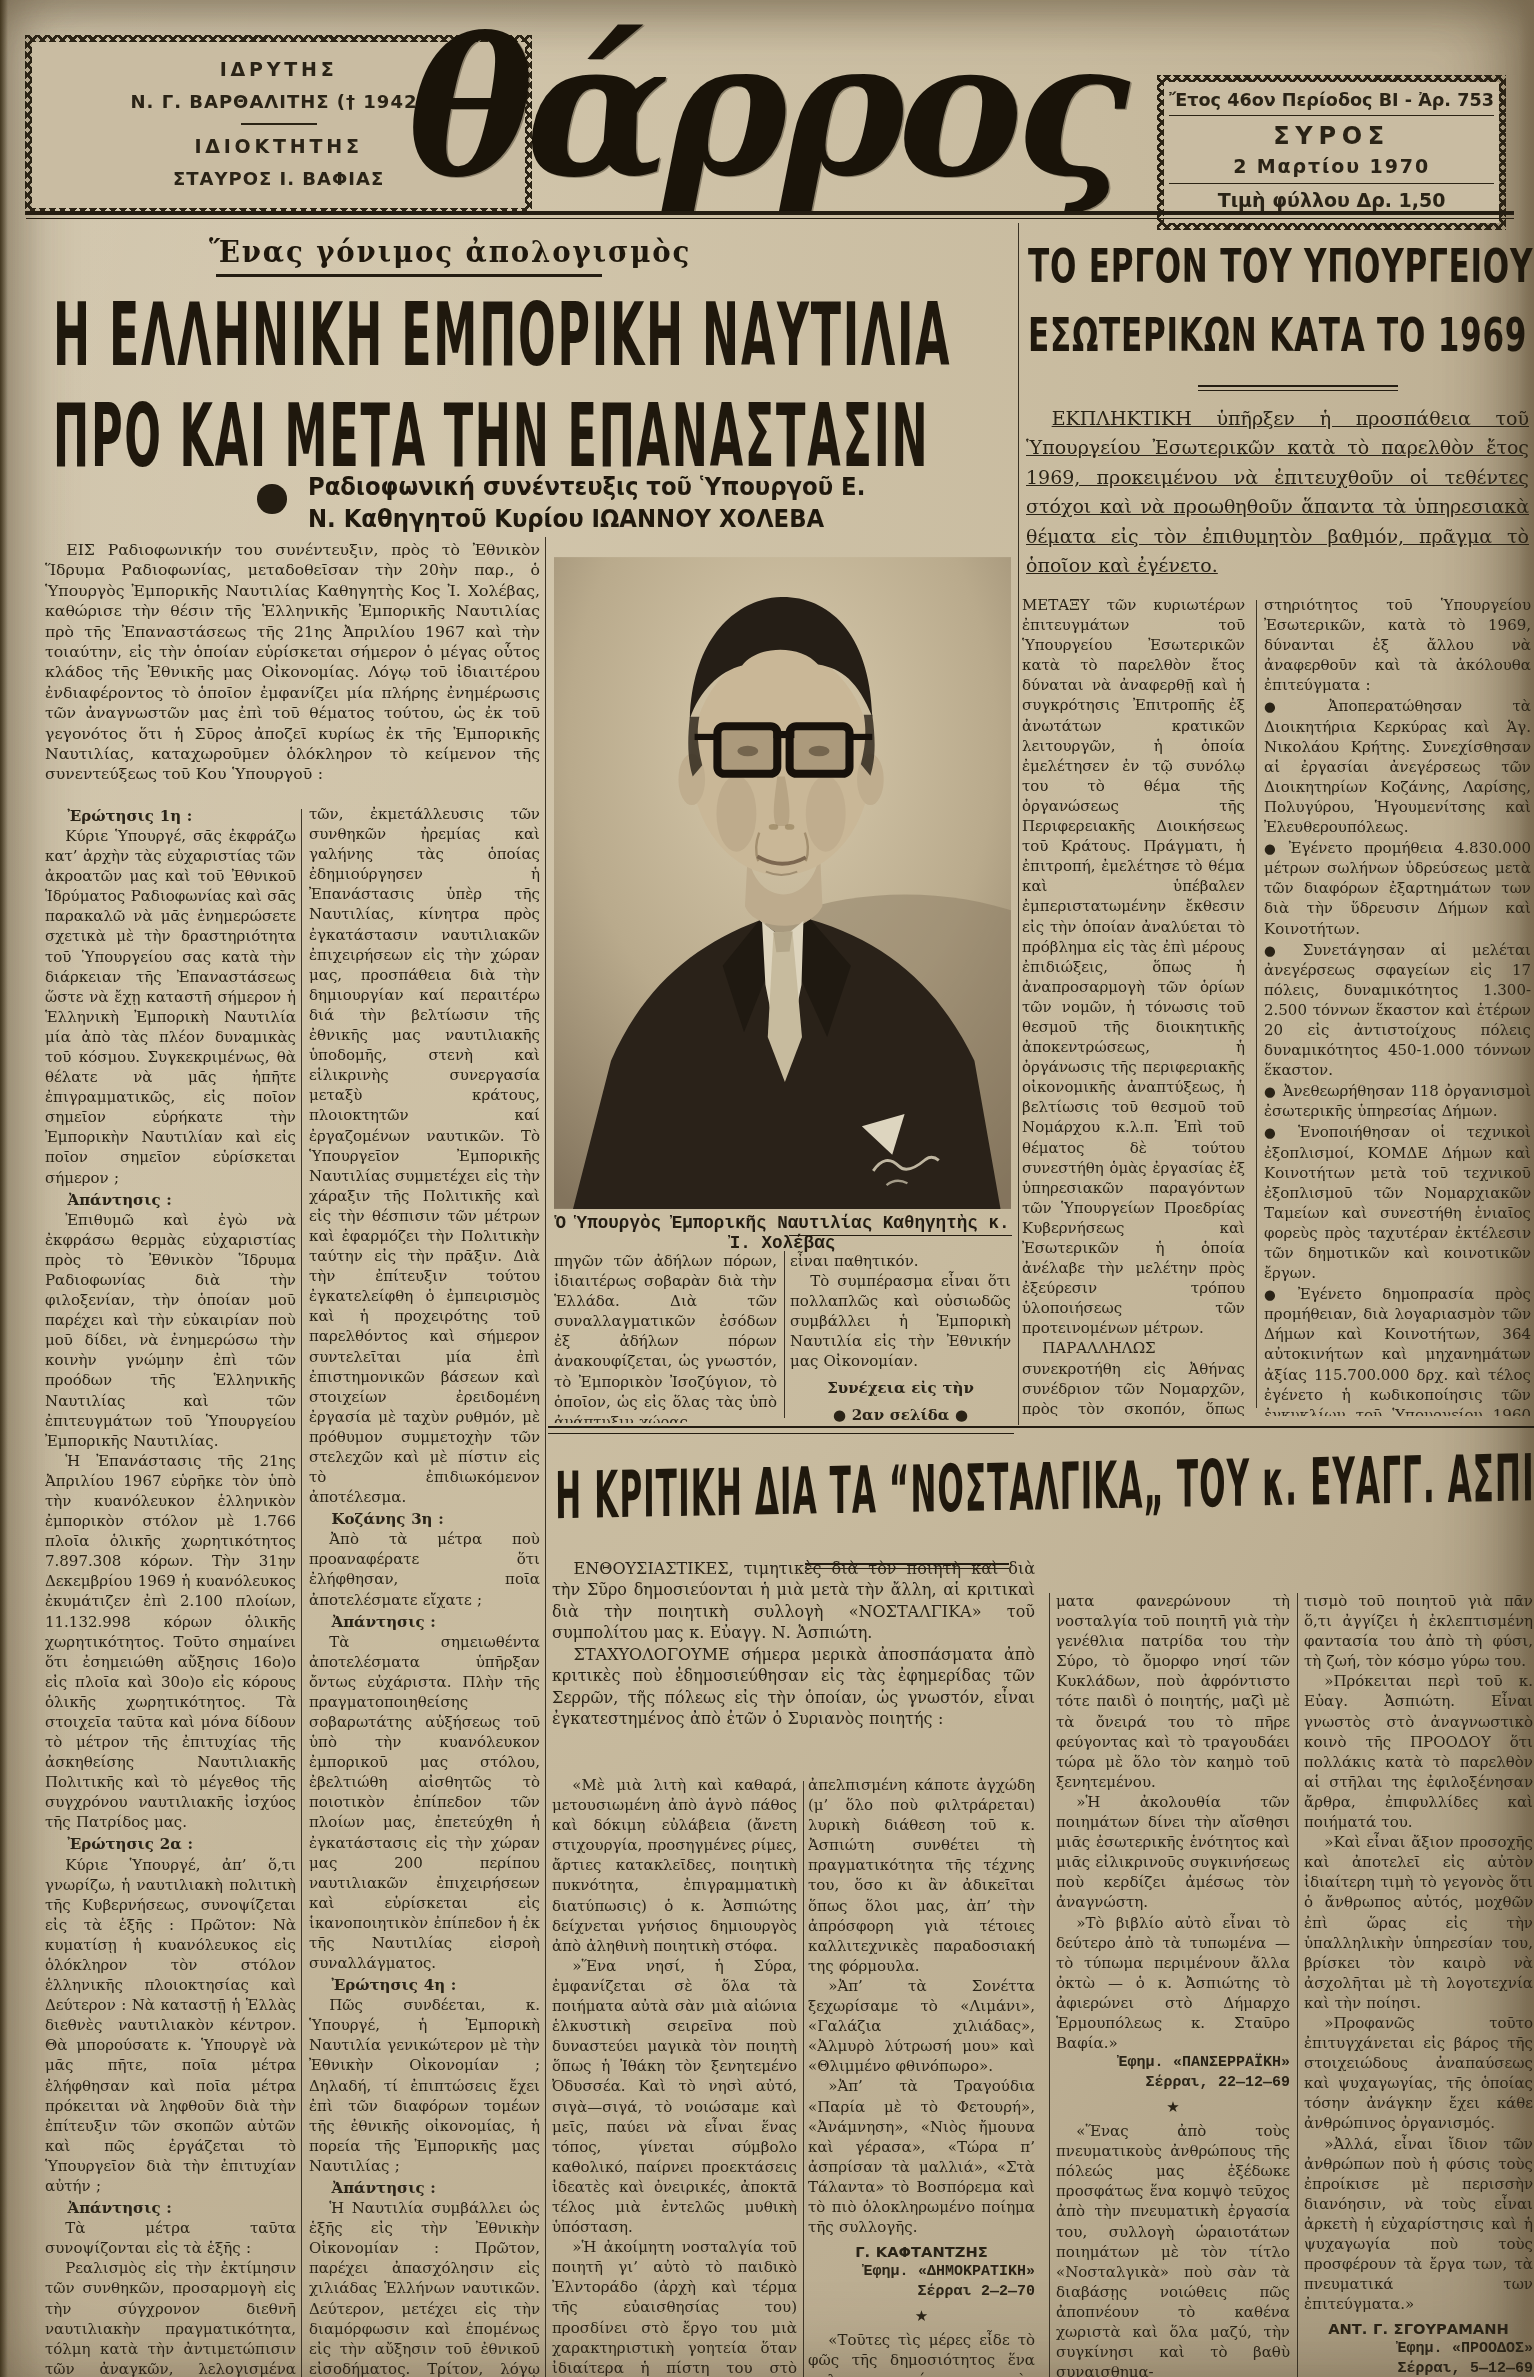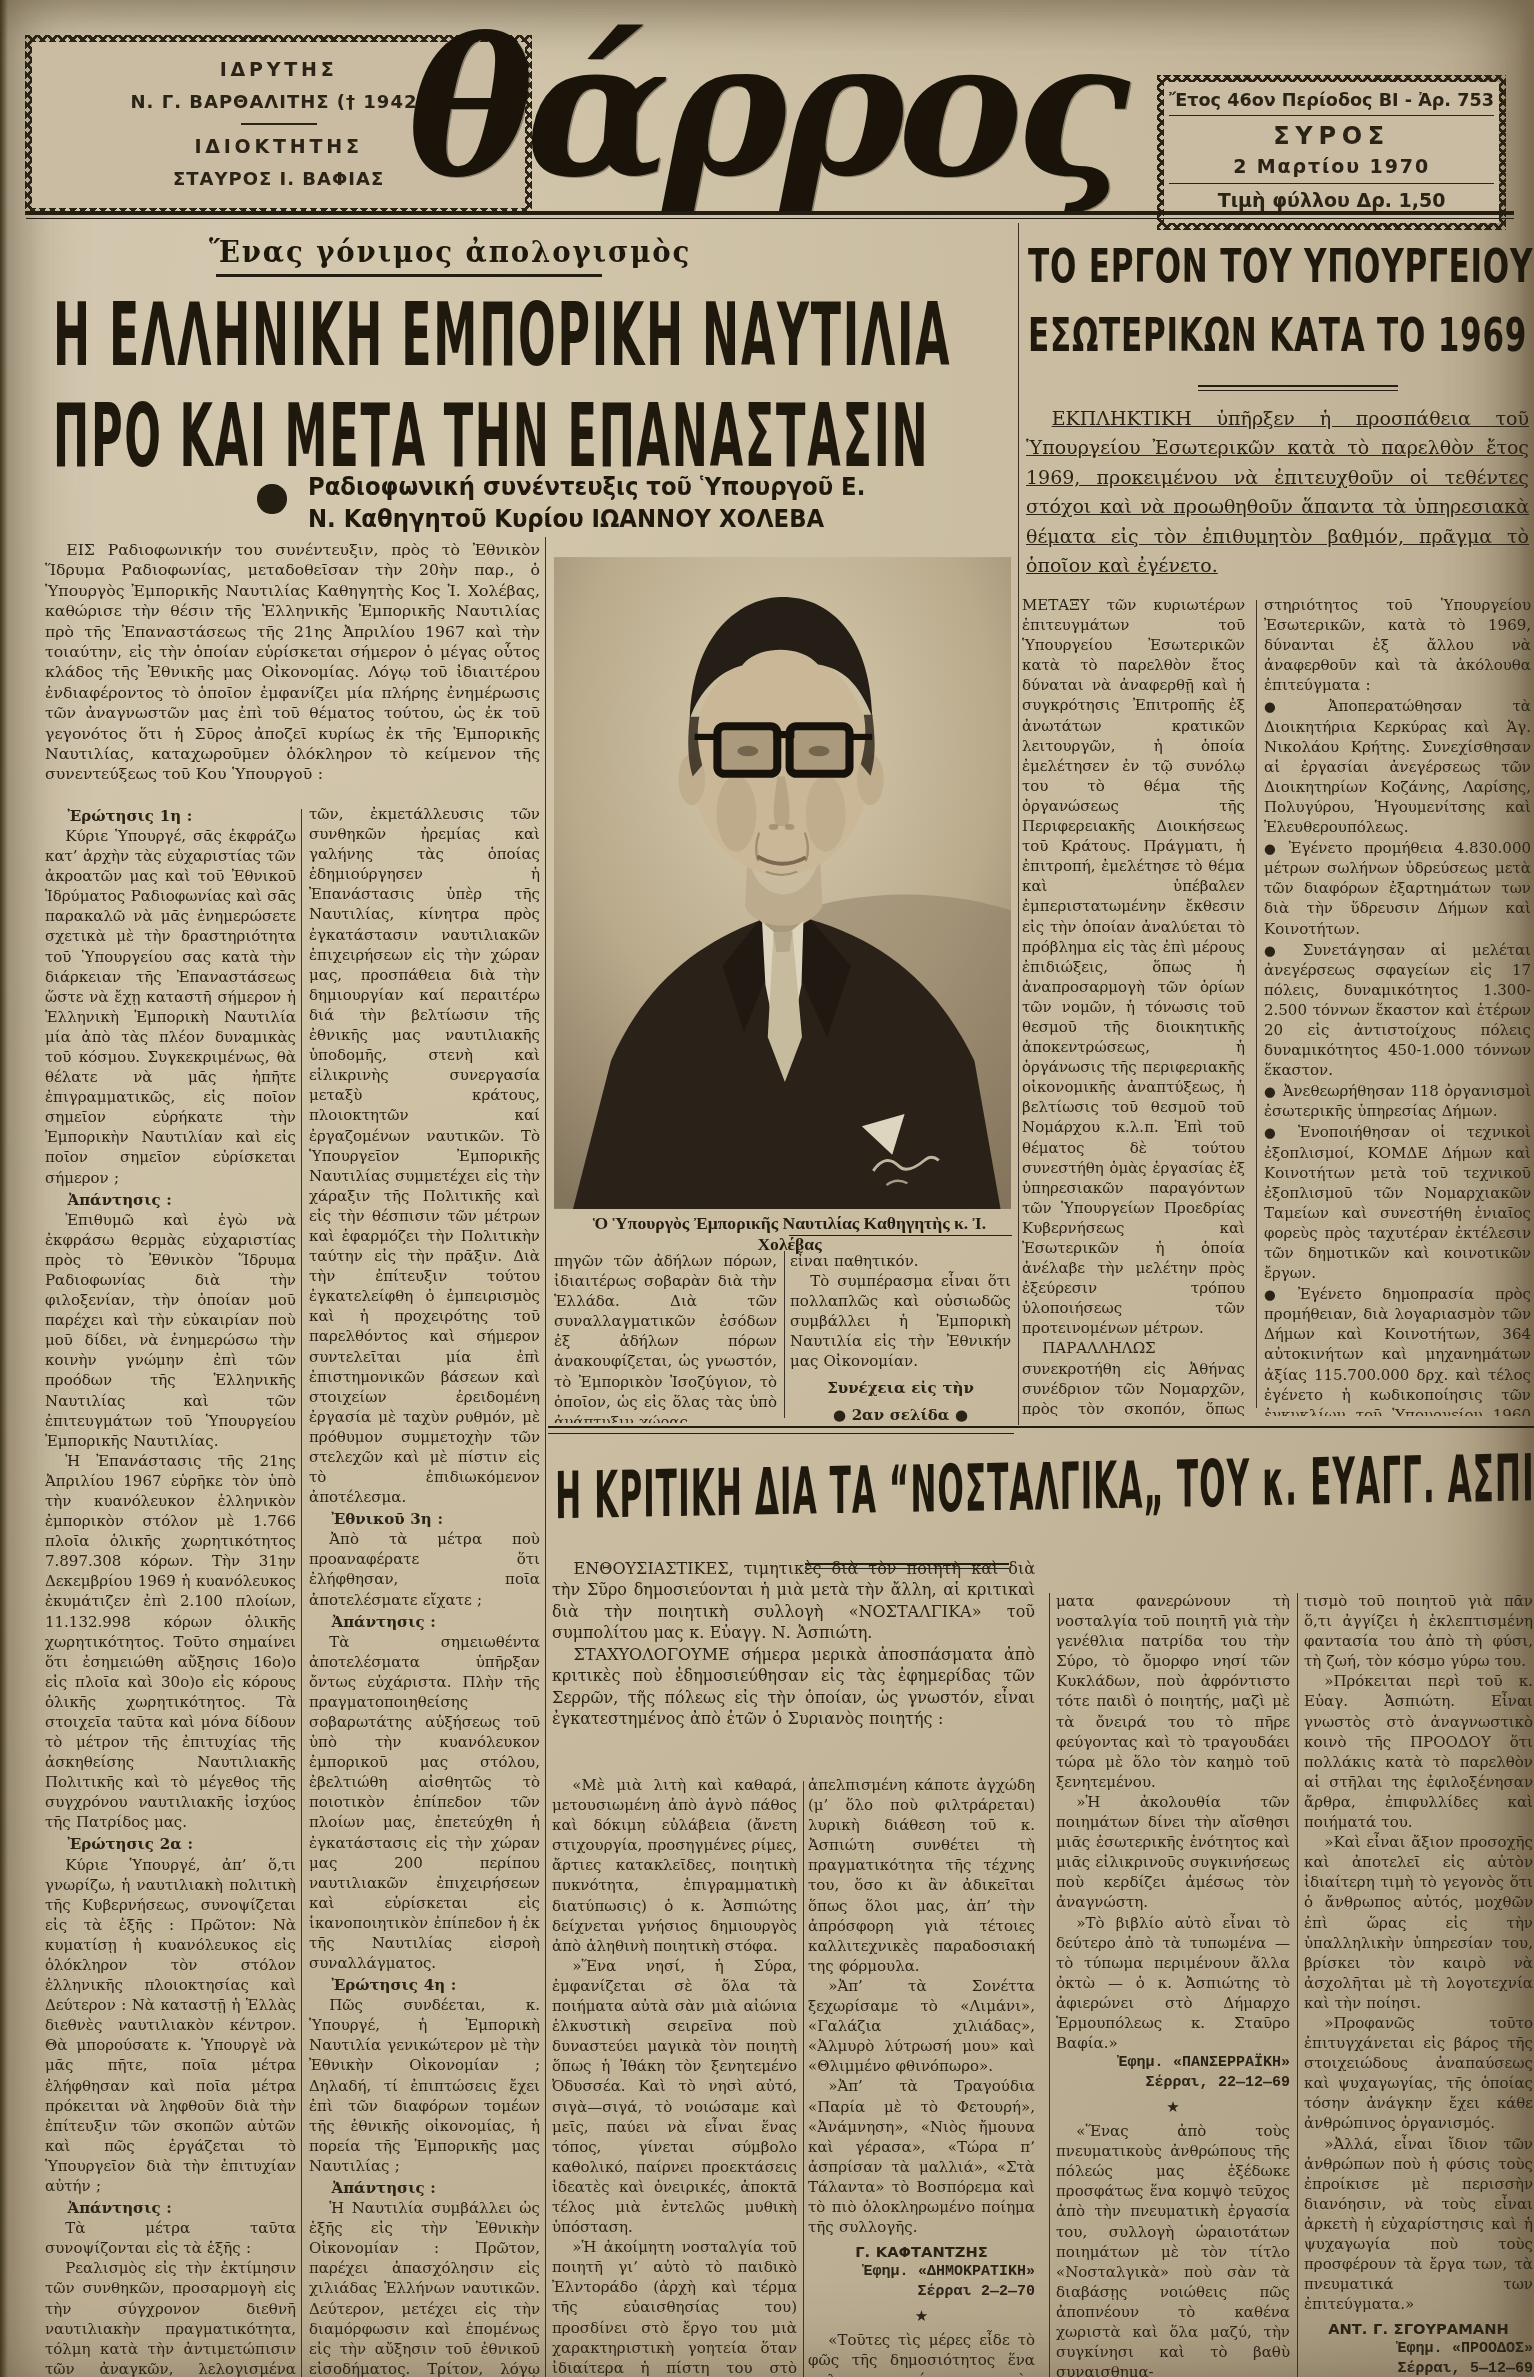--- a/index.html
+++ b/index.html
@@ -83,21 +83,21 @@
   .colA{left:1022px;top:595px;width:223px;height:821px;}
   .colB{left:1264px;top:595px;width:267px;height:821px;}
   .bp1{left:554px;top:1251px;width:223px;height:172px;}
   .bp2{left:790px;top:1251px;width:221px;height:172px;}
   .r-intro{left:552px;top:1558px;width:483px;height:180px;font-size:16px;}
   .rc1{left:552px;top:1775px;width:245px;height:631px;}
   .rc2{left:808px;top:1775px;width:227px;height:631px;}
   .rc3{left:1056px;top:1591px;width:234px;height:815px;}
   .rc4{left:1304px;top:1591px;width:229px;height:815px;}
 
-  .caption{position:absolute;left:554px;top:1213px;width:457px;text-align:center;font-weight:700;font-size:17.6px;font-family:Liberation Serif, serif;color:#241d12;margin-left:7px;}
+  .caption{position:absolute;left:554px;top:1213px;width:457px;text-align:center;font-weight:700;font-size:17.6px;font-family:Liberation Mono, monospace;color:#241d12;}
   .photo{position:absolute;left:554px;top:557px;width:457px;height:652px;}
 </style>
 </head>
 <body>
 
 <div class="page">
 
   <div class="edgeL"></div>
   <div class="edgeR"></div>
 
@@ -145,21 +145,21 @@
       <p class="b-p">Ἐπιθυμῶ καὶ ἐγὼ νὰ ἐκφράσω θερμὰς εὐχαριστίας πρὸς τὸ Ἐθνικὸν Ἵδρυμα Ραδιοφωνίας διὰ τὴν φιλοξενίαν, τὴν ὁποίαν μοῦ παρέχει καὶ τὴν εὐκαιρίαν ποὺ μοῦ δίδει, νὰ ἐνημερώσω τὴν κοινὴν γνώμην ἐπὶ τῶν προόδων τῆς Ἑλληνικῆς Ναυτιλίας καὶ τῶν ἐπιτευγμάτων τοῦ Ὑπουργείου Ἐμπορικῆς Ναυτιλίας.</p>
       <p class="b-p">Ἡ Ἐπανάστασις τῆς 21ης Ἀπριλίου 1967 εὑρῆκε τὸν ὑπὸ τὴν κυανόλευκον ἑλληνικὸν ἐμπορικὸν στόλον μὲ 1.766 πλοῖα ὁλικῆς χωρητικότητος 7.897.308 κόρων. Τὴν 31ην Δεκεμβρίου 1969 ἡ κυανόλευκος ἐκυμάτιζεν ἐπὶ 2.100 πλοίων, 11.132.998 κόρων ὁλικῆς χωρητικότητος. Τοῦτο σημαίνει ὅτι ἐσημειώθη αὔξησις 16ο)ο εἰς πλοῖα καὶ 30ο)ο εἰς κόρους ὁλικῆς χωρητικότητος. Τὰ στοιχεῖα ταῦτα καὶ μόνα δίδουν τὸ μέτρον τῆς ἐπιτυχίας τῆς ἀσκηθείσης Ναυτιλιακῆς Πολιτικῆς καὶ τὸ μέγεθος τῆς συγχρόνου ναυτιλιακῆς ἰσχύος τῆς Πατρίδος μας.</p>
       <p class="b-h">Ἐρώτησις 2α :</p>
       <p class="b-p">Κύριε Ὑπουργέ, ἀπ’ ὅ,τι γνωρίζω, ἡ ναυτιλιακὴ πολιτικὴ τῆς Κυβερνήσεως, συνοψίζεται εἰς τὰ ἑξῆς : Πρῶτον: Νὰ κυματίσῃ ἡ κυανόλευκος εἰς ὁλόκληρον τὸν στόλον ἑλληνικῆς πλοιοκτησίας καὶ Δεύτερον : Νὰ καταστῇ ἡ Ἑλλὰς διεθνὲς ναυτιλιακὸν κέντρον. Θὰ μπορούσατε κ. Ὑπουργὲ νὰ μᾶς πῆτε, ποῖα μέτρα ἐλήφθησαν καὶ ποῖα μέτρα πρόκειται νὰ ληφθοῦν διὰ τὴν ἐπίτευξιν τῶν σκοπῶν αὐτῶν καὶ πῶς ἐργάζεται τὸ Ὑπουργεῖον διὰ τὴν ἐπιτυχίαν αὐτήν ;</p>
       <p class="b-h">Ἀπάντησις :</p>
       <p class="b-p">Τὰ μέτρα ταῦτα συνοψίζονται εἰς τὰ ἑξῆς :</p>
       <p class="b-p">Ρεαλισμὸς εἰς τὴν ἐκτίμησιν τῶν συνθηκῶν, προσαρμογὴ εἰς τὴν σύγχρονον διεθνῆ ναυτιλιακὴν πραγματικότητα, τόλμη κατὰ τὴν ἀντιμετώπισιν τῶν ἀναγκῶν, λελογισμένα κίνητρα διὰ νὰ καταστῇ ἡ κυανόλευκος σημαία ἕλξεως καὶ ὄχι ἀποθήσεως τῶν πλοιοκτη-</p>
     </div>
   <div class="textcol col2">
       <p class="b-p0">τῶν, ἐκμετάλλευσις τῶν συνθηκῶν ἠρεμίας καὶ γαλήνης τὰς ὁποίας ἐδημιούργησεν ἡ Ἐπανάστασις ὑπὲρ τῆς Ναυτιλίας, κίνητρα πρὸς ἐγκατάστασιν ναυτιλιακῶν ἐπιχειρήσεων εἰς τὴν χώραν μας, προσπάθεια διὰ τὴν δημιουργίαν καί περαιτέρω διά τὴν βελτίωσιν τῆς ἐθνικῆς μας ναυτιλιακῆς ὑποδομῆς, στενὴ καὶ εἱλικρινὴς συνεργασία μεταξὺ κράτους, πλοιοκτητῶν καί ἐργαζομένων ναυτικῶν. Τὸ Ὑπουργεῖον Ἐμπορικῆς Ναυτιλίας συμμετέχει εἰς τὴν χάραξιν τῆς Πολιτικῆς καὶ εἰς τὴν θέσπισιν τῶν μέτρων καὶ ἐφαρμόζει τὴν Πολιτικὴν ταύτην εἰς τὴν πρᾶξιν. Διὰ τὴν ἐπίτευξιν τούτου ἐγκατελείφθη ὁ ἐμπειρισμὸς καὶ ἡ προχειρότης τοῦ παρελθόντος καὶ σήμερον συντελεῖται μία ἐπὶ ἐπιστημονικῶν βάσεων καὶ στοιχείων ἐρειδομένη ἐργασία μὲ ταχὺν ρυθμόν, μὲ πρόθυμον συμμετοχὴν τῶν στελεχῶν καὶ μὲ πίστιν εἰς τὸ ἐπιδιωκόμενον ἀποτέλεσμα.</p>
-      <p class="b-h">Ἐθνικοῦ 3η :</p>
+      <p class="b-h">Κοζάνης 3η :</p>
       <p class="b-p">Ἀπὸ τὰ μέτρα ποὺ προαναφέρατε ὅτι ἐλήφθησαν, ποῖα ἀποτελέσματε εἴχατε ;</p>
       <p class="b-h">Ἀπάντησις :</p>
       <p class="b-p">Τὰ σημειωθέντα ἀποτελέσματα ὑπῆρξαν ὄντως εὐχάριστα. Πλὴν τῆς πραγματοποιηθείσης σοβαρωτάτης αὐξήσεως τοῦ ὑπὸ τὴν κυανόλευκον ἐμπορικοῦ μας στόλου, ἐβελτιώθη αἰσθητῶς τὸ ποιοτικὸν ἐπίπεδον τῶν πλοίων μας, ἐπετεύχθη ἡ ἐγκατάστασις εἰς τὴν χώραν μας 200 περίπου ναυτιλιακῶν ἐπιχειρήσεων καὶ εὑρίσκεται εἰς ἱκανοποιητικὸν ἐπίπεδον ἡ ἐκ τῆς Ναυτιλίας εἰσροὴ συναλλάγματος.</p>
       <p class="b-h">Ἐρώτησις 4η :</p>
       <p class="b-p">Πῶς συνδέεται, κ. Ὑπουργέ, ἡ Ἐμπορικὴ Ναυτιλία γενικώτερον μὲ τὴν Ἐθνικὴν Οἰκονομίαν ; Δηλαδή, τί ἐπιπτώσεις ἔχει ἐπὶ τῶν διαφόρων τομέων τῆς ἐθνικῆς οἰκονομίας, ἡ πορεία τῆς Ἐμπορικῆς μας Ναυτιλίας ;</p>
       <p class="b-h">Ἀπάντησις :</p>
       <p class="b-p">Ἡ Ναυτιλία συμβάλλει ὡς ἑξῆς εἰς τὴν Ἐθνικὴν Οἰκονομίαν : Πρῶτον, παρέχει ἀπασχόλησιν εἰς χιλιάδας Ἑλλήνων ναυτικῶν. Δεύτερον, μετέχει εἰς τὴν διαμόρφωσιν καὶ ἑπομένως εἰς τὴν αὔξησιν τοῦ ἐθνικοῦ εἰσοδήματος. Τρίτον, λόγῳ τῶν ἱκανοποιητικῶν ἀμοιβῶν τῶν εἰς αὐτὴν ἐργαζομένων, συντελεῖ εἰς τὴν βελτίωσιν τοῦ βιοτικοῦ ἐπιπέδου εὐρέος κύκλου οἰκογενειῶν. Τέταρτον καὶ σπουδαιότερον, αἱ ἐκ τῆς Ναυτιλίας πρόσοδοι ἀποτελοῦν μίαν ἐκ τῶν σπουδαιοτέρων</p>
     </div>
 
   <div class="vr" style="left:301px;top:809px;width:1px;height:1593px;"></div>

